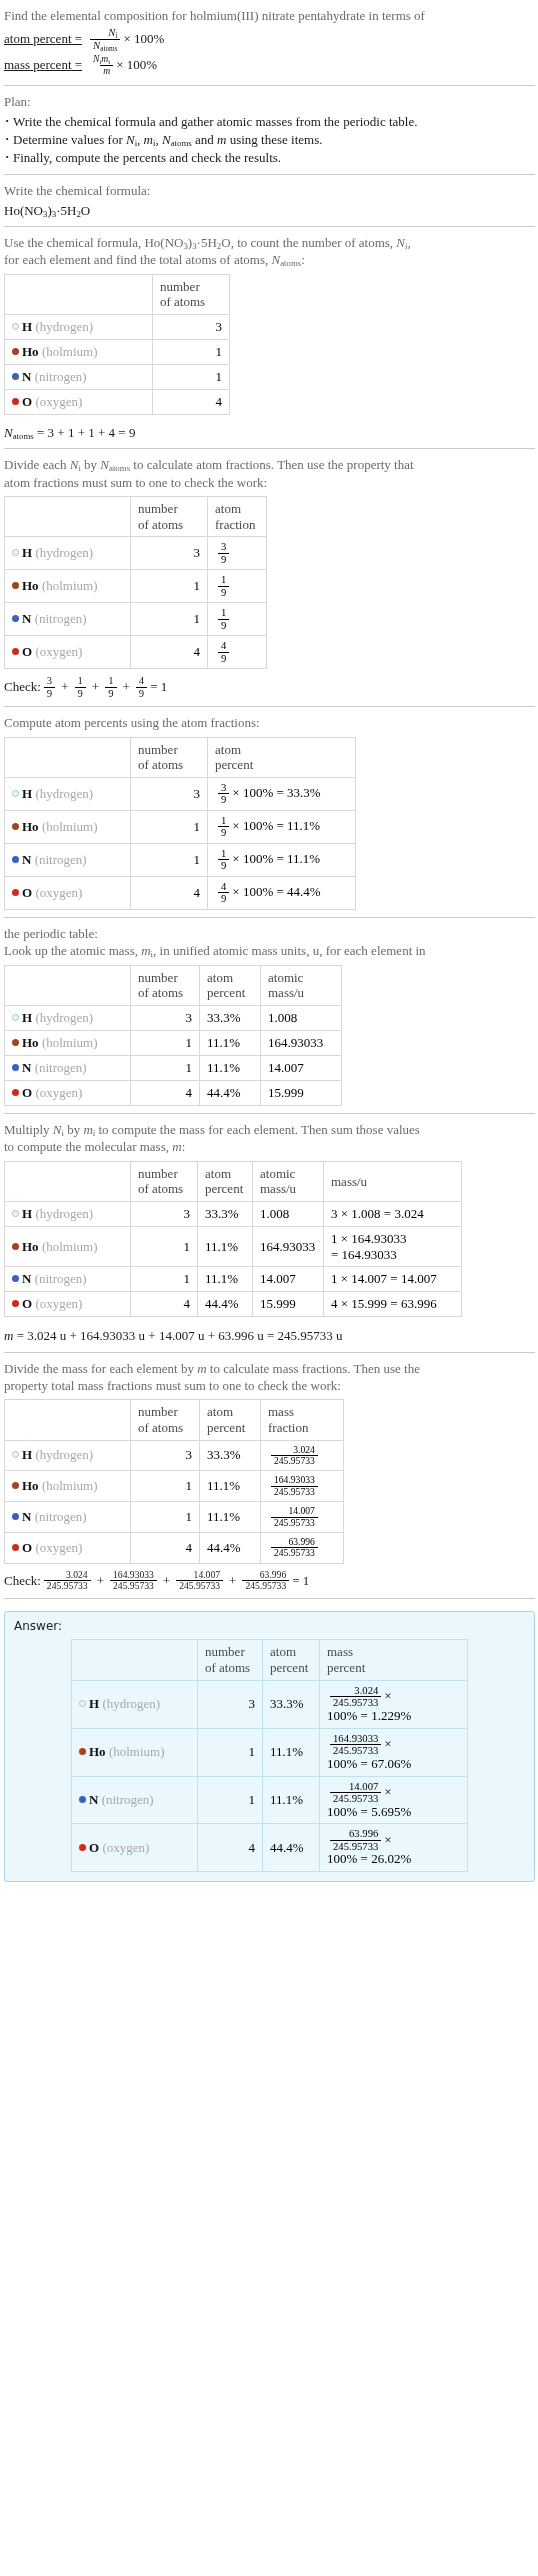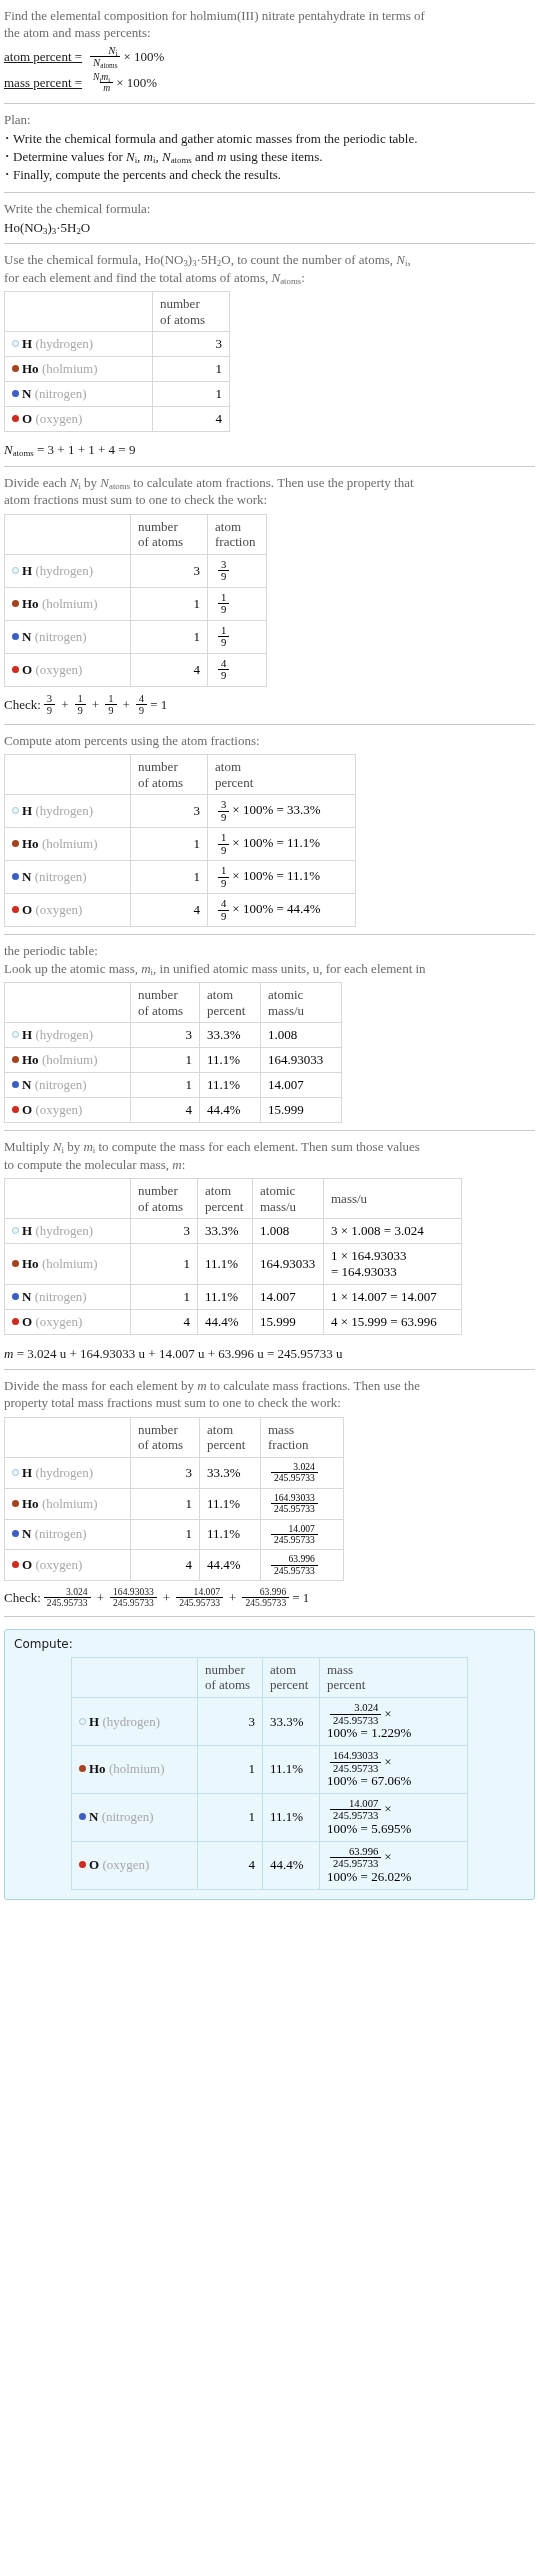--- a/index.html
+++ b/index.html
@@ -75,21 +75,20 @@
   .mp .row1 { display: flex; align-items: center; }
   .tight { line-height: 1.2; }
 </style>
 </head>
 <body>
 
 <div class="page">
 
   <div class="section">
     <div class="prompt">Find the elemental composition for holmium(III) nitrate pentahydrate in terms of</div>
-    <div class="prompt">the atom and mass percents:</div>
 
     <div class="eq">
       <span class="lbl">atom percent =</span>
       <span class="frac sm">
         <span class="num"><i>N</i><span class="sb">i</span></span>
         <span class="den"><i>N</i><span class="sb">atoms</span></span>
       </span>
       <span>× 100%</span>
     </div>
 
@@ -455,21 +454,21 @@
         </span>
       <span>= 1</span>
     </div>
   </div>
 
   <div class="rule"></div>
 
   <div class="section">
 
     <div class="answer-box">
-      <div class="answer-label">Compute:</div>
+      <div class="answer-label">Answer:</div>
 
       <table class="grid">
         <thead>
             <tr>
           <th style="width:126px"></th>
           <th style="width:65px">number<br>of atoms</th>
           <th style="width:57px">atom<br>percent</th>
           <th style="width:148px">mass<br>percent</th>
         </tr>
           </thead>

